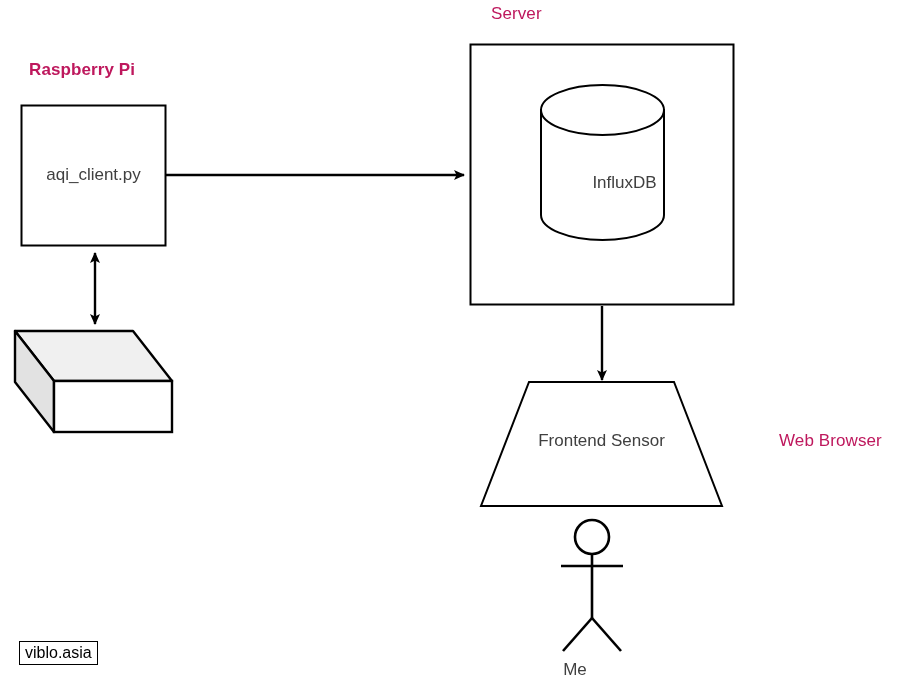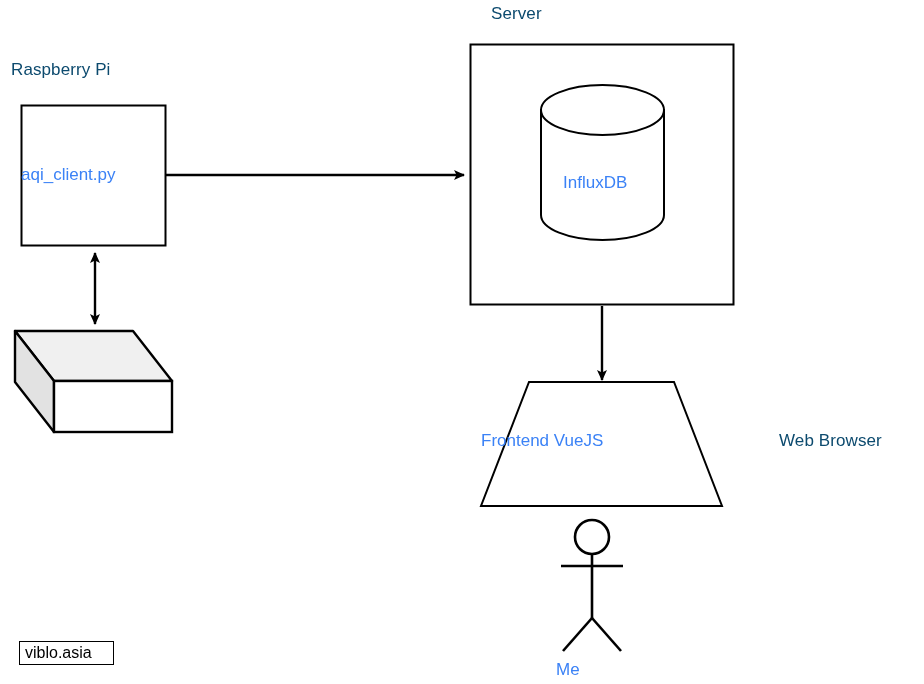--- a/index.html
+++ b/index.html
@@ -16,46 +16,46 @@
     position: relative;
     width: 924px;
     height: 684px;
     background: #ffffff;
     overflow: hidden;
   }
   .lbl {
     position: absolute;
     font-size: 17px;
     line-height: 20px;
-    color: #0c4a6e;
+    color: #be185d;
     white-space: nowrap;
     letter-spacing: 0.1px;
   }
   .shape-text {
     position: absolute;
     font-size: 17px;
     line-height: 20px;
-    color: #3b82f6;
+    color: #404040;
     white-space: nowrap;
-    text-align: left;
+    text-align: center;
   }
   svg.layer {
     position: absolute;
     left: 0;
     top: 0;
     width: 924px;
     height: 684px;
     overflow: visible;
   }
   .watermark {
     position: absolute;
     left: 19px;
     top: 641px;
     border: 1px solid #000000;
-    padding: 1px 21px 2px 5px;
+    padding: 1px 5px 2px 5px;
     font-size: 16px;
     line-height: 19px;
     background: #ffffff;
     color: #000000;
   }
 </style>
 </head>
 <body>
 
 <div id="canvas">
@@ -99,30 +99,30 @@
       <line x1="592" y1="618" x2="621" y2="651"></line>
     </g>
 
     <line x1="166" y1="175" x2="464" y2="175" stroke="#000000" stroke-width="2.4" marker-end="url(#arrowEnd)"></line>
 
     <line x1="95" y1="253" x2="95" y2="324" stroke="#000000" stroke-width="2.4" marker-end="url(#arrowEnd)" marker-start="url(#arrowStart)"></line>
 
     <line x1="602" y1="306" x2="602" y2="380" stroke="#000000" stroke-width="2.4" marker-end="url(#arrowEnd)"></line>
   </svg>
 
-  <div class="lbl" style="left:11px; top:60px;">Raspberry Pi</div>
+  <div class="lbl" style="left:29px; top:60px;font-weight:bold;">Raspberry Pi</div>
 
   <div class="shape-text" style="left:21px; top:165px; width:145px;">aqi_client.py</div>
 
 
   <div class="lbl" style="left:491px; top:4px;">Server</div>
 
   <div class="shape-text" style="left:563px; top:173px; width:123px;">InfluxDB</div>
 
-  <div class="shape-text" style="left:481px; top:431px; width:241px;">Frontend VueJS</div>
+  <div class="shape-text" style="left:481px; top:431px; width:241px;">Frontend Sensor</div>
 
   <div class="lbl" style="left:779px; top:431px;text-align:right;">Web Browser</div>
 
-  <div class="shape-text" style="left:556px; top:660px; width:80px;">Me</div>
+  <div class="shape-text" style="left:535px; top:660px; width:80px;">Me</div>
 
   <div class="watermark">viblo.asia</div>
 
 </div>
 
 </body></html>

